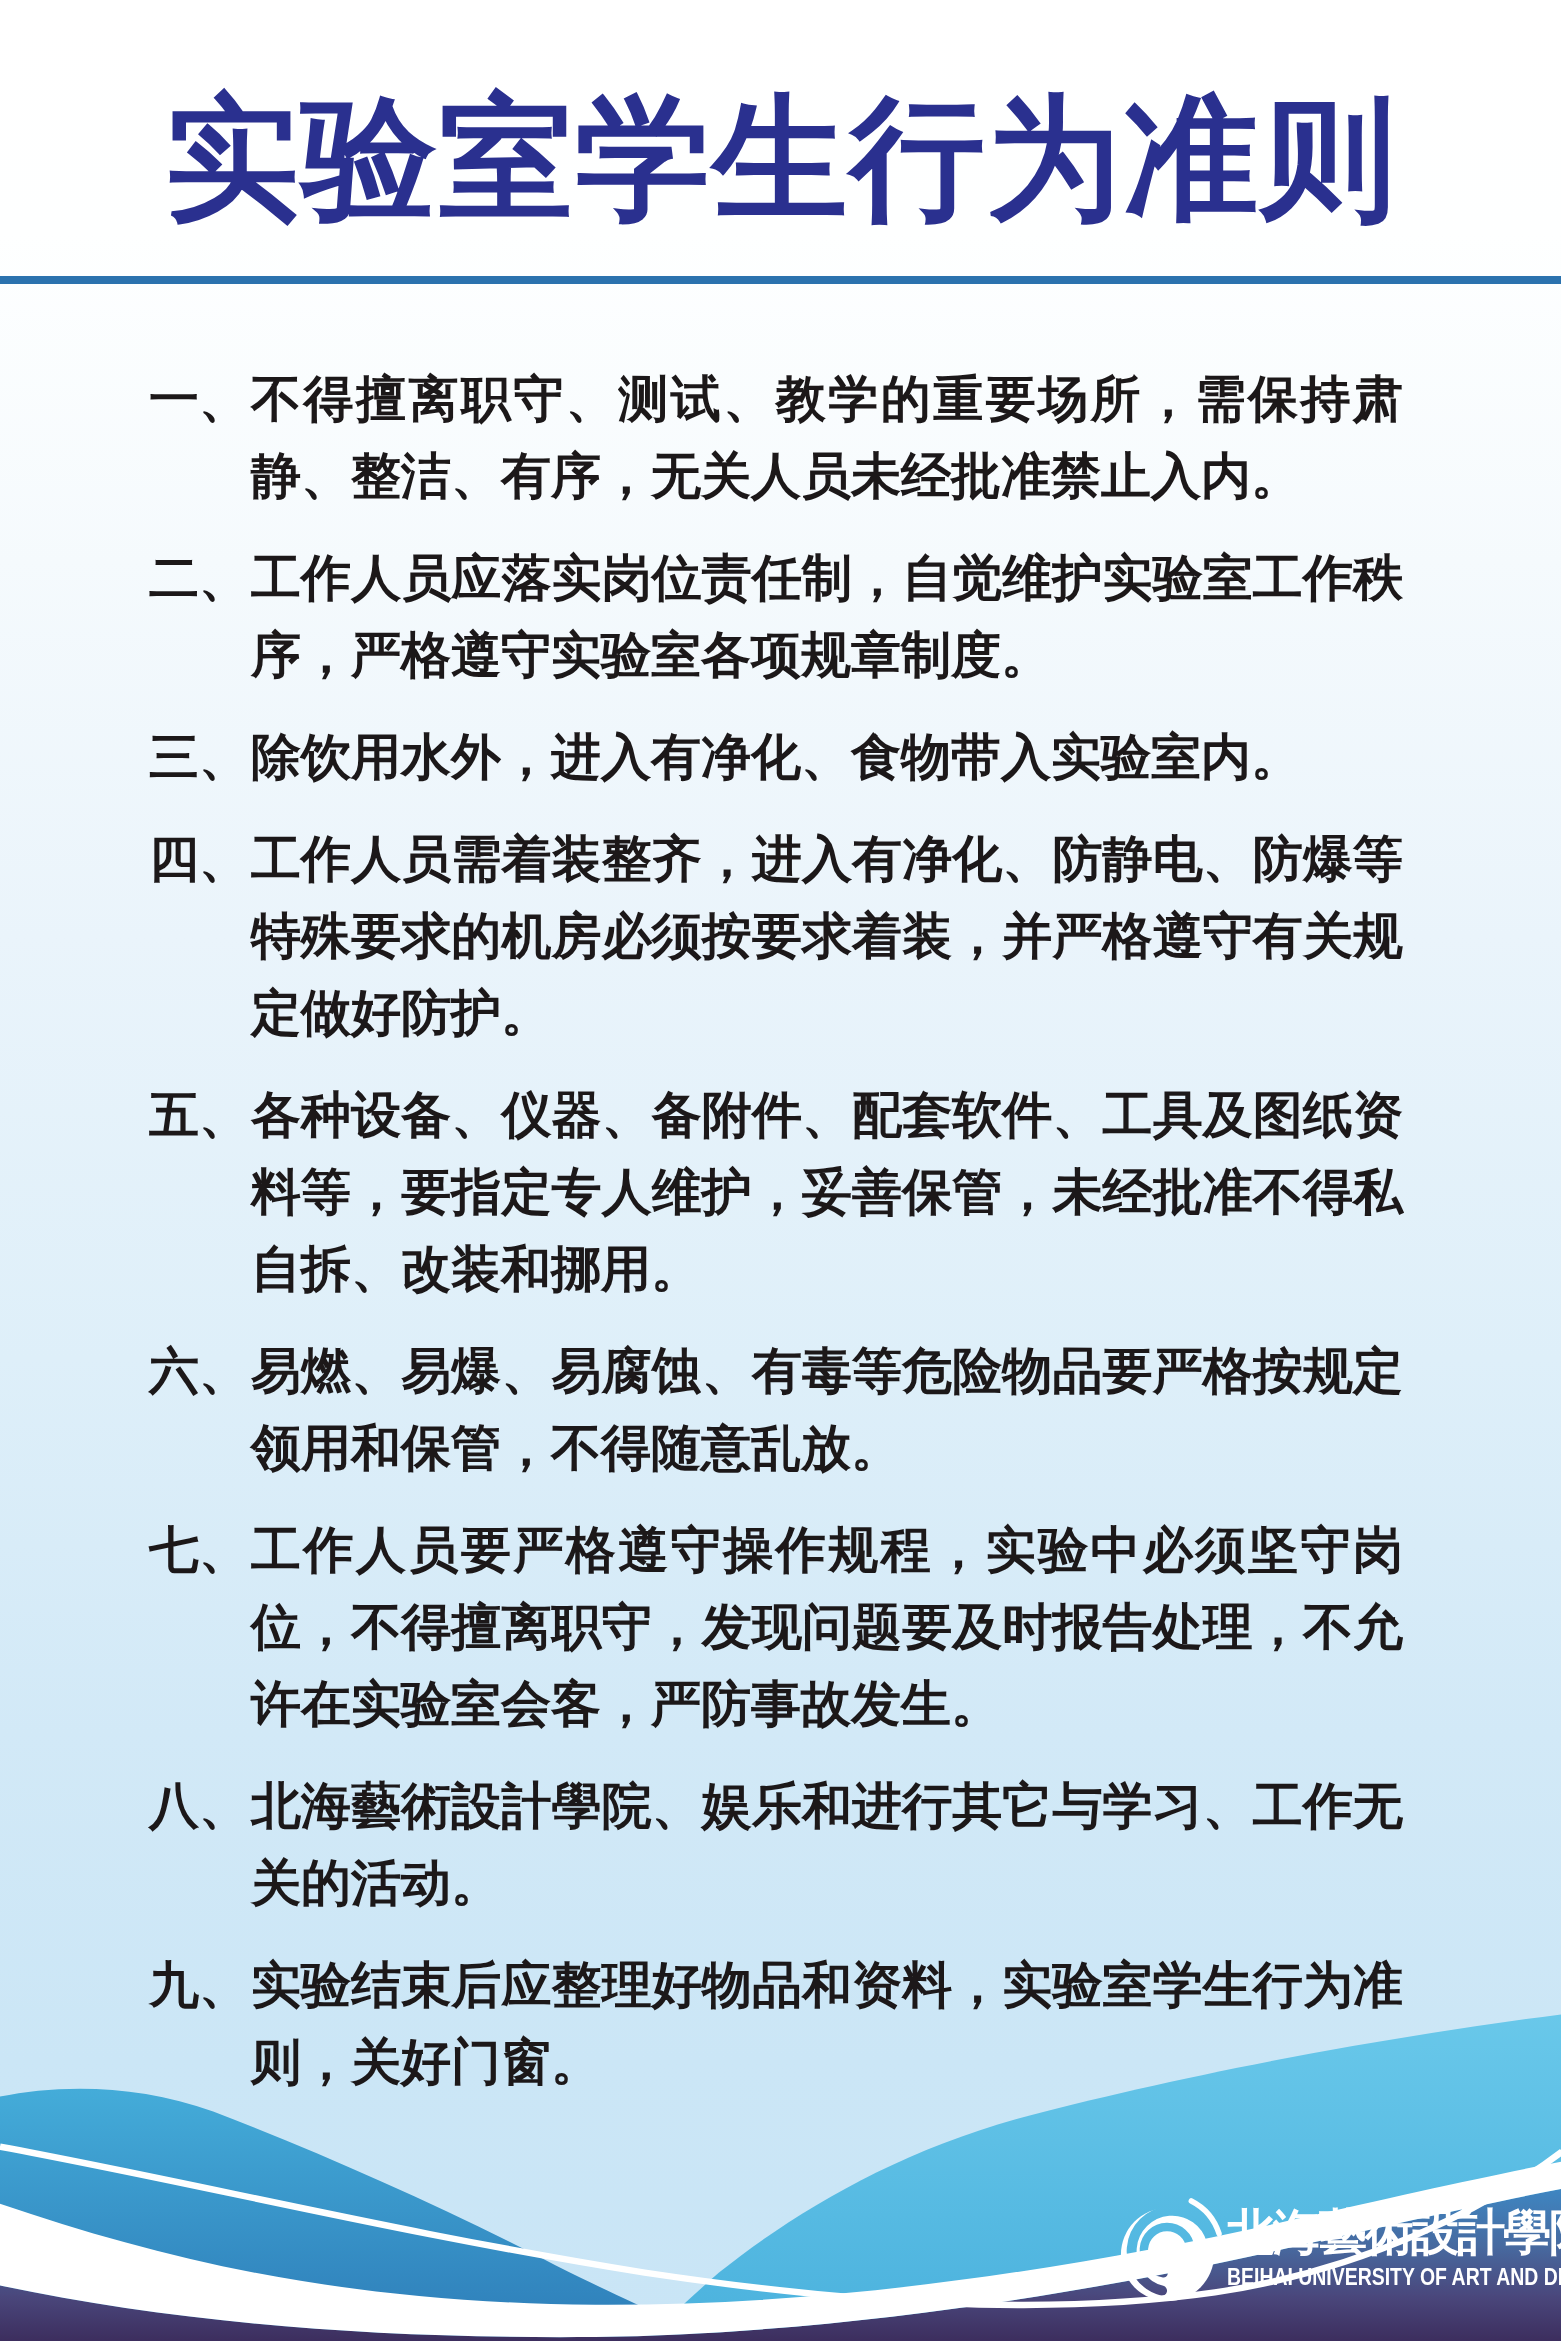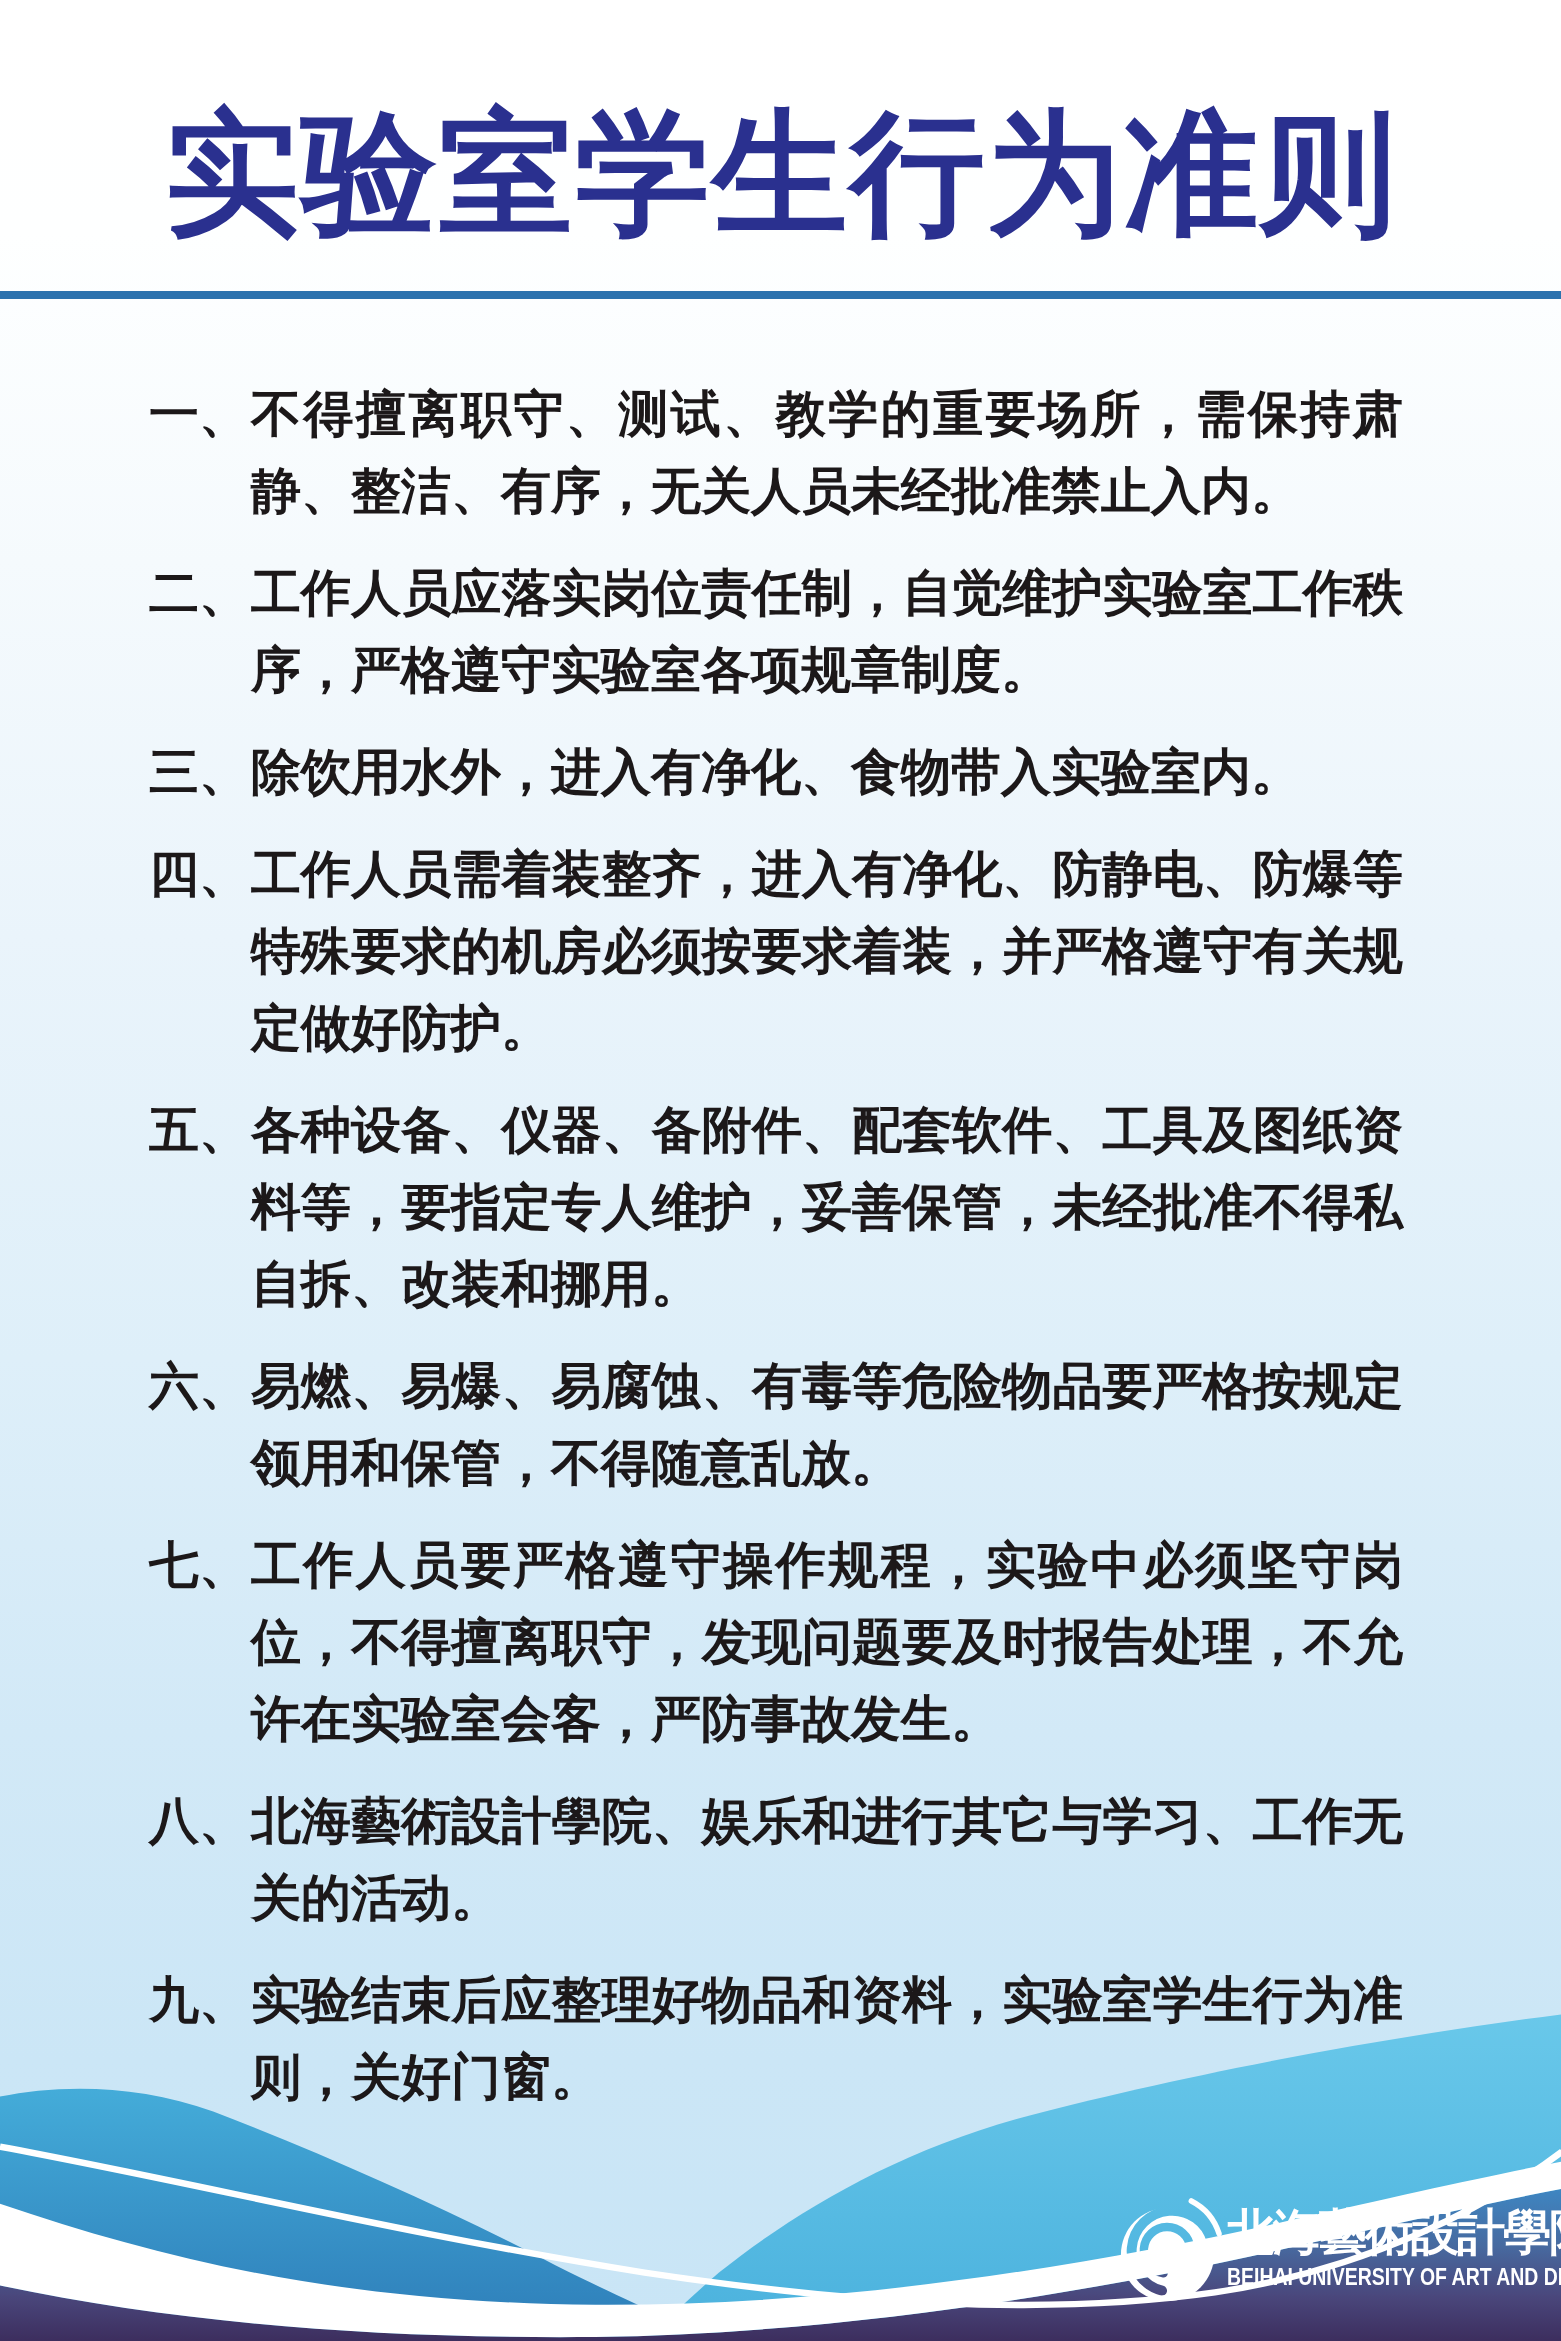--- a/index.html
+++ b/index.html
@@ -9,21 +9,21 @@
     position: relative;
     width: 1562px;
     height: 2342px;
     overflow: hidden;
     background: linear-gradient(180deg,
       #ffffff 0%, #feffff 10%, #f5fafd 24%,
       #eaf4fb 40%, #deeff9 58%, #d2e9f7 74%, #cbe6f6 88%, #c9e5f6 100%);
   }
 
   .page-title {
-    margin: 15px;
+    margin: 0;
     padding-top: 90px;
     text-align: center;
     font-size: 135px;
     line-height: 138px;
     font-weight: 900;
     letter-spacing: 2px;
     color: #2a308f;
     font-family: "Liberation Sans", "DejaVu Sans", sans-serif;
   }
 

